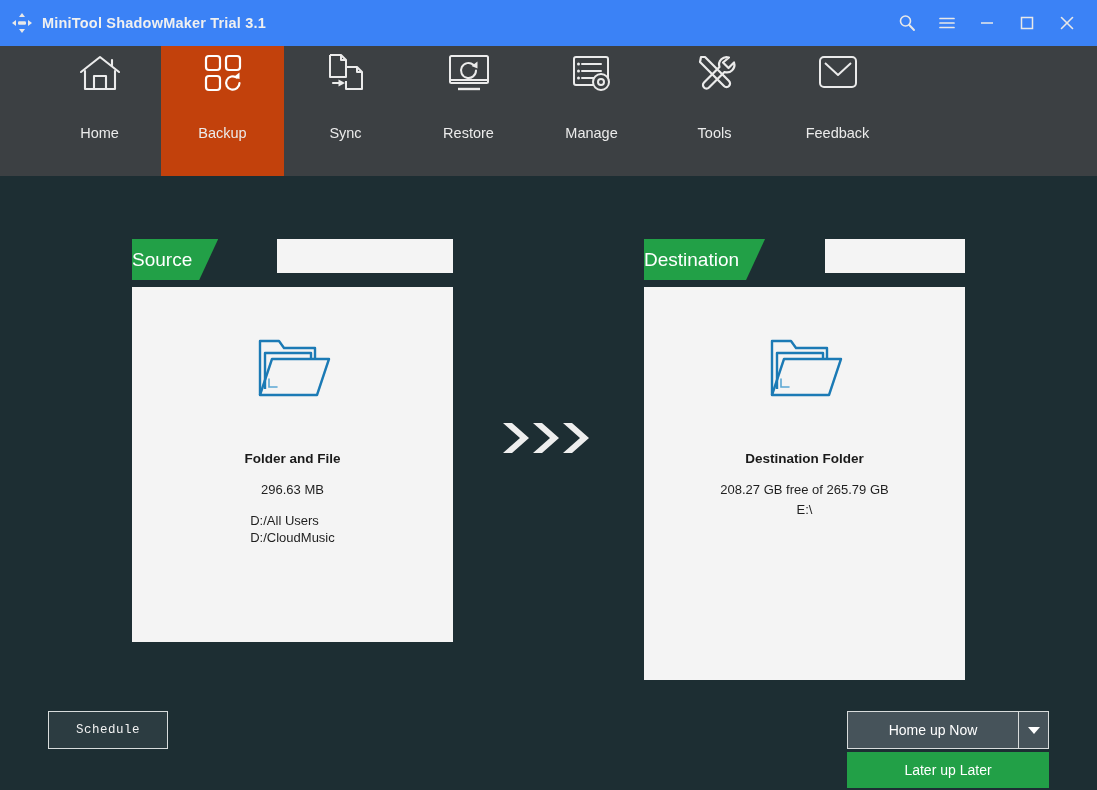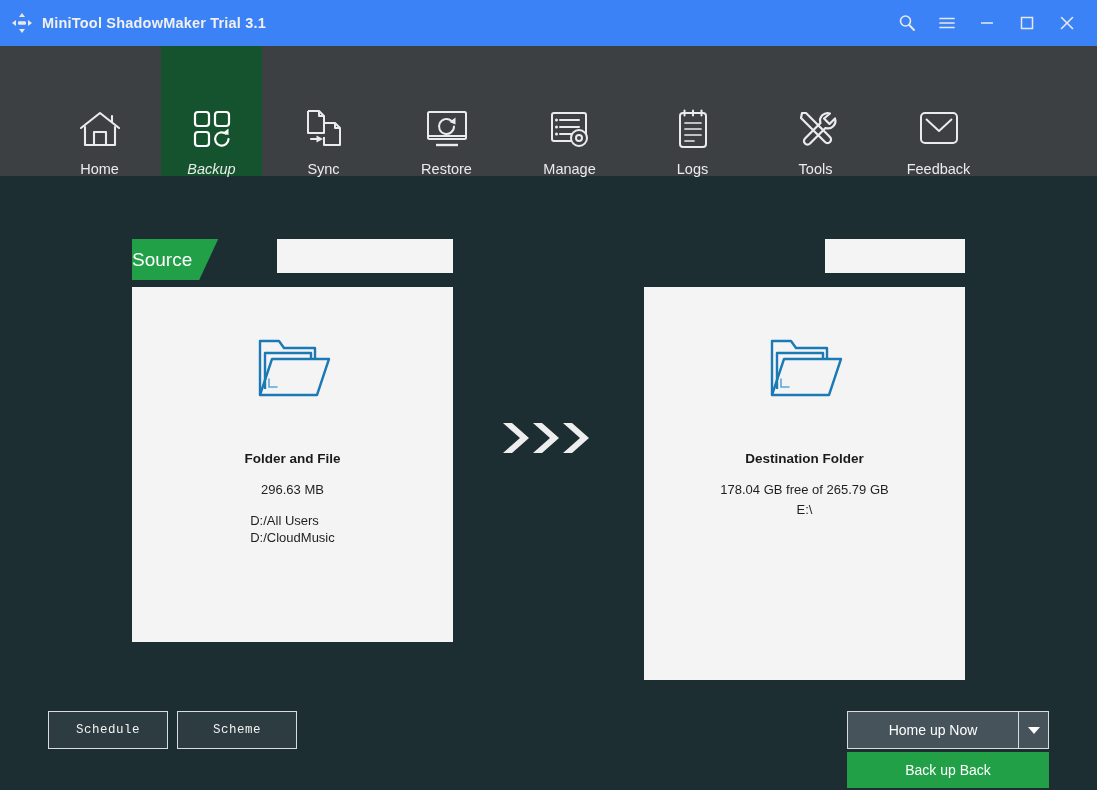--- a/index.html
+++ b/index.html
@@ -37,25 +37,26 @@
 
   
   .navbar {
     position: absolute; left: 0; top: 46px; width: 1097px; height: 130px;
     background: #3c4043;
     display: flex; align-items: stretch;
   }
   .nav-item {
     width: 123px; height: 130px;
     display: flex; flex-direction: column;
-    align-items: center; justify-content: flex-end;
-    cursor: pointer;
+    align-items: center; justify-content: flex-start;
+    cursor: pointer;
+    gap: 20px;
   }
   .nav-item:first-child { margin-left: 38px; }
-  .nav-item.active { background: #14532d; width: 101px; font-style: italic; }
+  .nav-item.active { background: #c2410c; width: 123px; }
   .nav-icon { height: 54px; display: flex; align-items: center; justify-content: center; }
   .nav-label {
     margin-top: 6px;
     color: #ebebeb; font-size: 14.5px; line-height: 1;
   }
 
   
   .stage { position: absolute; left: 0; top: 176px; width: 1097px; height: 614px; }
 
   
@@ -271,39 +272,20 @@
         </g>
         <g fill="#3c4043" stroke="#ebebeb" stroke-width="2">
           <circle cx="31" cy="31" r="8"></circle>
           <circle cx="31" cy="31" r="3" fill="#3c4043"></circle>
         </g>
       </svg>
     </div>
     <div class="nav-label">Manage</div>
   </div>
 
-  <div class="nav-item">
-    <div class="nav-icon">
-      <svg width="40" height="44" viewBox="0 0 40 44">
-        <g fill="none" stroke="#ebebeb" stroke-width="2" stroke-linejoin="round">
-          <rect x="7" y="6" width="26" height="34" rx="3"></rect>
-          <line x1="11.5" y1="3.5" x2="11.5" y2="8.5" stroke-linecap="round"></line>
-          <line x1="20" y1="3.5" x2="20" y2="8.5" stroke-linecap="round"></line>
-          <line x1="28.5" y1="3.5" x2="28.5" y2="8.5" stroke-linecap="round"></line>
-        </g>
-        <g stroke="#ebebeb" stroke-width="1.7" stroke-linecap="round">
-          <line x1="12" y1="16" x2="28" y2="16"></line>
-          <line x1="12" y1="22" x2="28" y2="22"></line>
-          <line x1="12" y1="28" x2="28" y2="28"></line>
-          <line x1="12" y1="34" x2="21" y2="34"></line>
-        </g>
-      </svg>
-    </div>
-    <div class="nav-label">Logs</div>
-  </div>
 
   <div class="nav-item">
     <div class="nav-icon">
       <svg width="44" height="44" viewBox="0 0 44 44">
         <g fill="none" stroke="#ebebeb" stroke-width="2.2" stroke-linejoin="round" stroke-linecap="round">
           <path d="M8 6 L12 6 L31 25 L36 30 A3.5 3.5 0 0 1 31 35 L26 30 L7 11 Z"></path>
           <path d="M36 6.5 a7.5 7.5 0 0 0 -9.5 9.5 L11 31.5 a3.5 3.5 0 0 0 5 5 L31.5 21 a7.5 7.5 0 0 0 9.5 -9.5 L35.5 17 L30 11.5 Z"></path>
         </g>
       </svg>
     </div>
@@ -356,46 +338,46 @@
         <polygon points="3,4 12,4 29,19 12,34 3,34 20,19"></polygon>
         <polygon points="33,4 42,4 59,19 42,34 33,34 50,19"></polygon>
         <polygon points="63,4 72,4 89,19 72,34 63,34 80,19"></polygon>
       </g>
     </svg>
   </div>
 
   <div class="panel" id="destination-panel" style="left:644px; top:63px; width:321px;">
     <div class="panel-tabrow">
       <div class="panel-tabstrip" style="left:181px; width:140px;"></div>
+      <div class="panel-tab">Destination</div>
     </div>
     <div class="panel-body" style="width:321px; height:393px;">
       <div class="panel-folder">
         <svg width="80" height="76" viewBox="0 0 80 76">
           <g fill="none" stroke="#1b7ab5" stroke-width="2.4" stroke-linejoin="round">
             <path d="M7 66 L7 12 L26 12 L31 19 L62 19 L62 30"></path>
             <path d="M12 60 L12 24 L28 24 L28 24 L58 24 L58 30"></path>
             <path d="M7 66 L19 30 L76 30 L64 66 Z"></path>
           </g>
           <g fill="none" stroke="#5aa7d4" stroke-width="1.6" stroke-linecap="round">
             <polyline points="16,50 16,58 24,58"></polyline>
           </g>
         </svg>
       </div>
       <div class="panel-title">Destination Folder</div>
-      <div class="panel-sub">178.04 GB free of 265.79 GB</div>
+      <div class="panel-sub">208.27 GB free of 265.79 GB</div>
       <div class="panel-sub" style="margin-top:3px;">E:\</div>
     </div>
   </div>
 
   <div class="btn" id="btn-schedule">Schedule</div>
-  <div class="btn" id="btn-scheme">Scheme</div>
 
   <div class="backup-group">
     <div class="backup-main">Home up Now</div>
     <div class="backup-arrow">
       <svg width="14" height="10" viewBox="0 0 14 10">
         <polygon points="1,2 13,2 7,9" fill="#ffffff"></polygon>
       </svg>
     </div>
   </div>
 
-  <div class="backup-menu">Back up Back</div>
+  <div class="backup-menu">Later up Later</div>
 </div>
 
 </body></html>

